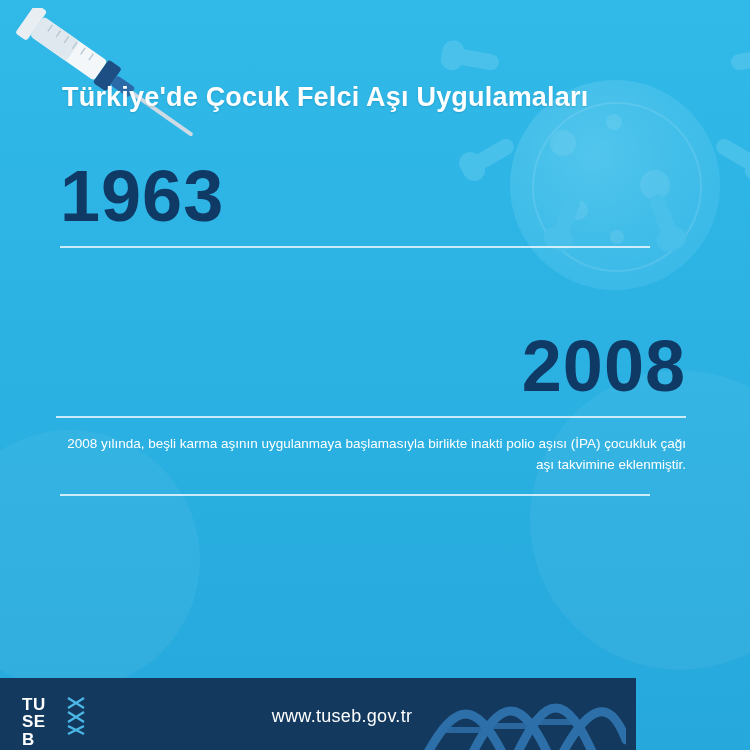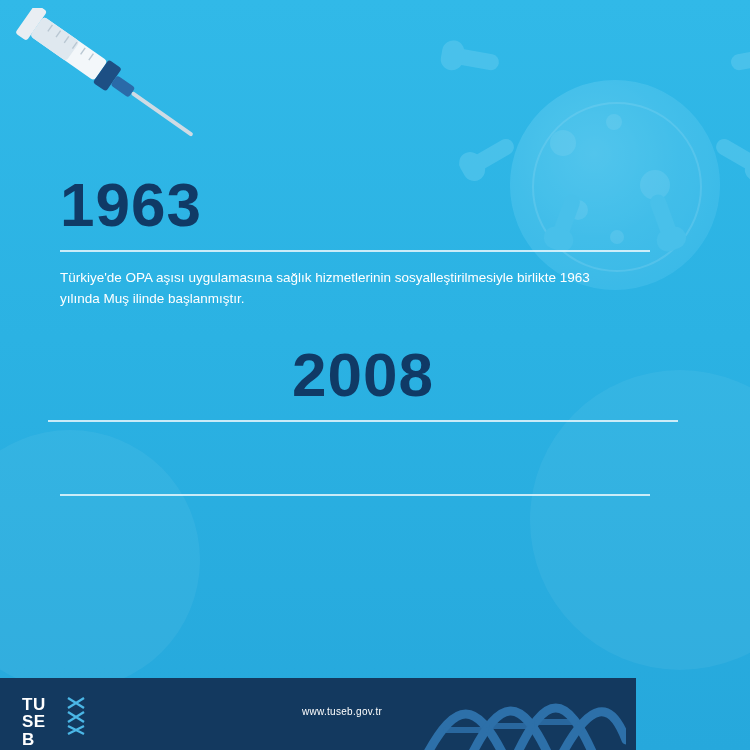--- a/index.html
+++ b/index.html
@@ -96,44 +96,43 @@
     font-size: 27px;
     font-weight: bold;
     color: #ffffff;
     letter-spacing: .2px;
     text-shadow: 0 1px 2px rgba(0,60,90,.18);
   }
 
   
   .entry { position: absolute; }
   .year {
-    font-size: 62px;
+    font-size: 72px;
     font-weight: bold;
     color: #103a66;
     line-height: 1;
     letter-spacing: 1px;
-    margin-top: 14px;
   }
   .rule {
     height: 2px;
     background: rgba(255,255,255,.75);
     margin-top: 14px;
   }
   .body-text {
     margin-top: 16px;
     color: #ffffff;
     font-size: 13.5px;
     line-height: 1.55;
   }
   .body-text p { margin: 0; }
 
   .e1 { left: 60px; top: 160px; width: 560px; }
   .e1 .rule { width: 590px; }
 
-  .e2 { left: 48px; top: 330px; width: 630px; text-align: center; }
+  .e2 { left: 56px; top: 330px; width: 630px; text-align: right; }
   .e2 .rule { width: 630px; }
 
   .e3 { left: 60px; top: 480px; width: 560px; }
   .e3 .rule { width: 590px; }
 
   
   .footer {
     position: absolute;
     left: 0;
     bottom: 0;
@@ -141,21 +140,21 @@
     height: 72px;
     background: #13395f;
     overflow: hidden;
   }
   .footer-url {
     position: absolute;
     left: 0; right: 0;
     top: 28px;
     text-align: center;
     color: #ffffff;
-    font-size: 10px;
+    font-size: 18px;
     letter-spacing: .3px;
     padding-left: 48px;
   }
   .logo {
     position: absolute;
     left: 22px;
     top: 18px;
     color: #ffffff;
     font-weight: bold;
     font-size: 17px;
@@ -216,32 +215,33 @@
         <line x1="64" y1="30" x2="64" y2="38"></line>
         <line x1="74" y1="30" x2="74" y2="38"></line>
         <line x1="84" y1="30" x2="84" y2="38"></line>
       </g>
       <rect x="100" y="26" width="16" height="28" rx="3" fill="#1d4f84"></rect>
       <rect x="116" y="34" width="22" height="12" rx="3" fill="#2a6aa8"></rect>
       <rect x="138" y="38" width="74" height="4" rx="2" fill="#cfdbe4"></rect>
     </g>
   </svg>
 
+  <div class="title">Türkiye'de Çocuk Felci Aşı Uygulamaları</div>
 
   <div class="entry e1">
     <div class="year">1963</div>
     <div class="rule"></div>
-    <div class="body-text">
-      <p>Türkiye'de OPA aşısı uygulamasına sağlık hizmetlerinin sosyalleştirilmesiyle birlikte 1963 yılında Muş ilinde başlanmıştır.</p>
-    </div>
   </div>
 
   <div class="entry e2">
     <div class="year">2008</div>
     <div class="rule"></div>
+    <div class="body-text">
+      <p>2008 yılında, beşli karma aşının uygulanmaya başlamasıyla birlikte inakti polio aşısı (İPA) çocukluk çağı aşı takvimine eklenmiştir.</p>
+    </div>
   </div>
 
   <div class="entry e3">
     <div class="rule"></div>
   </div>
 
   <div class="footer">
     <div class="logo">
       <div>TU</div>
       <div>SE</div>

